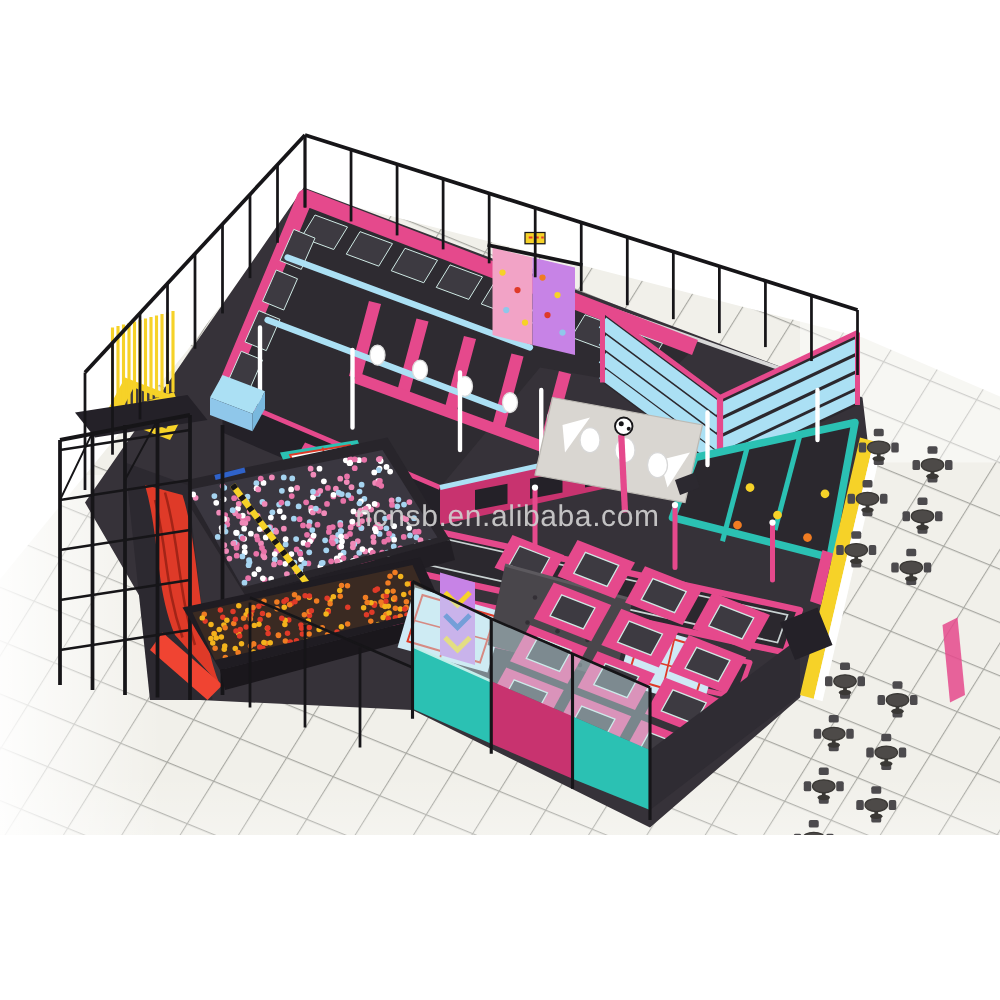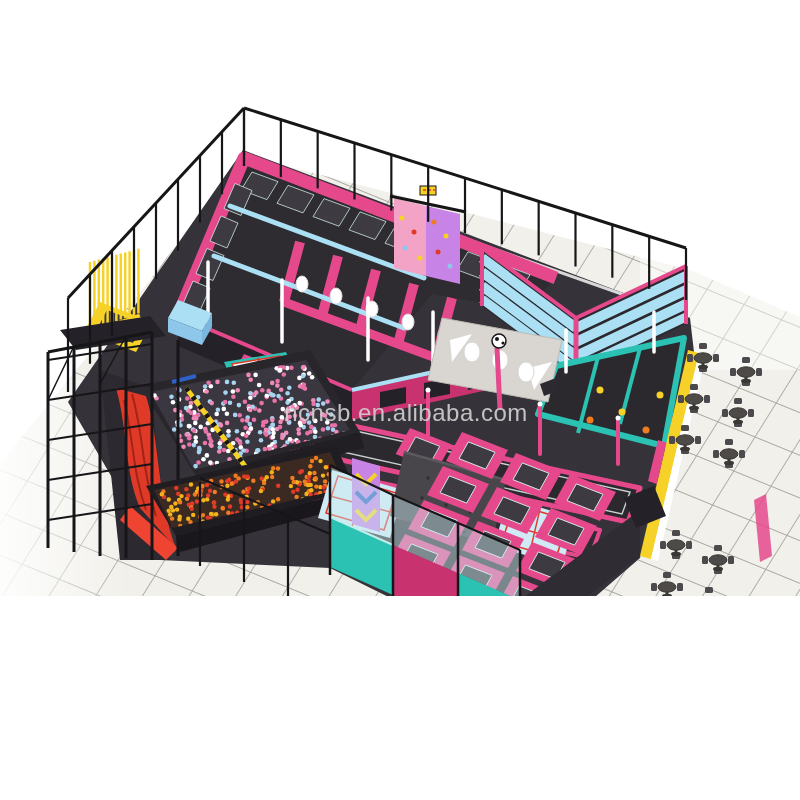--- a/index.html
+++ b/index.html
@@ -6,21 +6,21 @@
     --bg:#ffffff; --tile:#f1f0ea; --tileLine:#a8a8a2;
     --floor:#363239; --floorDark:#2b282e;
     --pink:#e5498c; --pinkDark:#c8336f; --pinkPanel:#f2a3c6; --purple:#c783e6;
     --cyan:#abe0f4; --blue:#8fc7ea; --teal:#2bc1b3;
     --yellow:#f6d228; --red:#df3a28; --redDark:#a32417; --orange:#f07c22;
     --gray:#d9d6d1; --grayDark:#4c4a4d; --black:#161518; --white:#ffffff;
     --bed:#3d3a41; --bedTrim:#cfe9e4;
     --ballPink:#f08ab8; --ballBlue:#a6d4f0; --wm:#cfcfcf;
   }
   html,body{margin:0;padding:0;background:var(--bg);}
-  .canvas{width:800px;height:596px;background:var(--bg);position:relative;overflow:hidden;
+  .canvas{width:800px;height:668px;background:var(--bg);position:relative;overflow:hidden;
           font-family:"Liberation Sans", sans-serif;}
   svg{display:block;}
   text.wm{font-family:"Liberation Sans", sans-serif;}
 </style>
 </head>
 <body>
 
 <div class="canvas">
 <svg viewBox="0 0 800 800" width="800" height="800" xmlns="http://www.w3.org/2000/svg">
   <defs>

